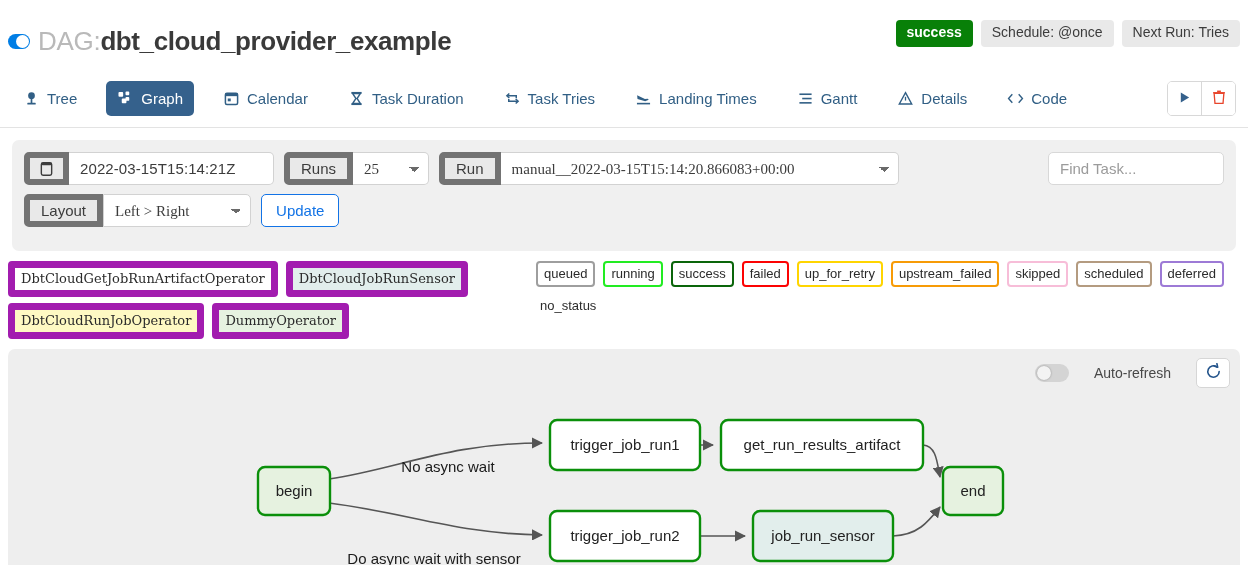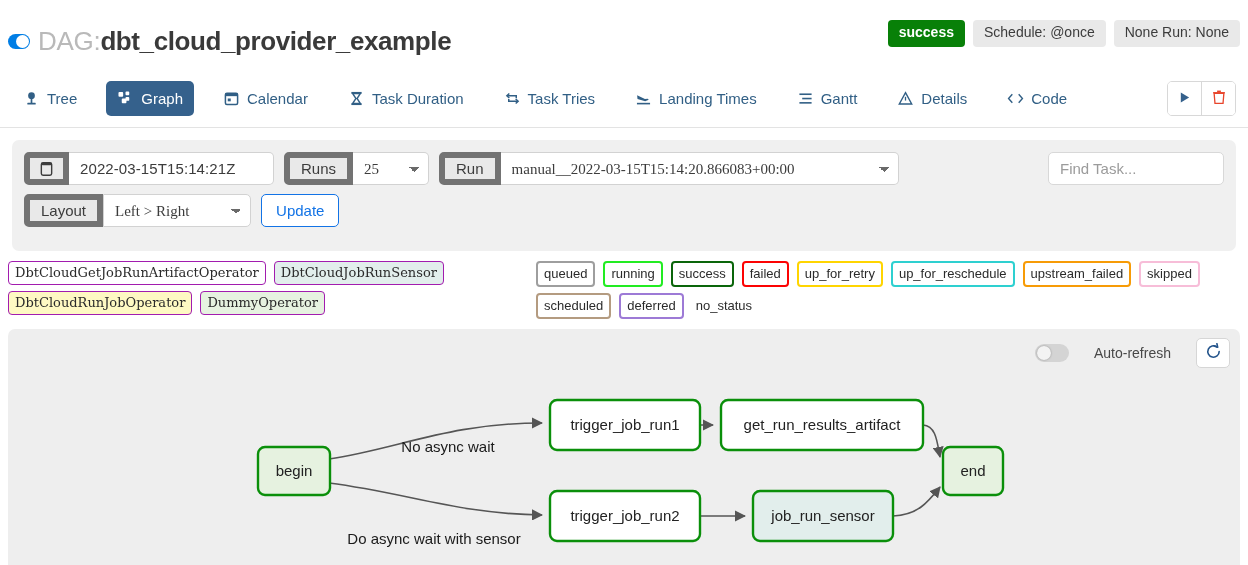--- a/index.html
+++ b/index.html
@@ -140,21 +140,21 @@
     display: flex; flex-wrap: wrap; gap: 6px 8px;
     position: relative; min-height: 44px;
   }
   .legend-group { display: flex; flex-wrap: wrap; gap: 6px 8px; align-content: flex-start; }
   .legend-ops { width: 520px; }
   .legend-status { width: 700px; }
   .chip {
     font-family: "DejaVu Serif", serif;
     font-size: 13px; line-height: 1;
     padding: 4px 6px 5px;
-    border: 1px solid #a21caf; border-radius: 4px;
+    border: 7px solid #a21caf; border-radius: 4px;
     background: #ffffff; color: #2b2b2b; white-space: nowrap;
   }
   .chip-status {
     font-family: "Liberation Sans", sans-serif;
     border-width: 2px;
   }
 
   
   .graph-panel {
     margin: 10px 8px 0;
@@ -202,21 +202,21 @@
 
 <div class="header">
   <div class="dag-title-row">
     <div class="toggle-pill"></div>
     <span class="dag-label">DAG:</span>
     <span class="dag-name">dbt_cloud_provider_example</span>
   </div>
   <div class="header-badges">
     <span class="badge badge-success">success</span>
     <span class="badge badge-grey">Schedule: @once</span>
-    <span class="badge badge-grey">None Run: None</span>
+    <span class="badge badge-grey">Next Run: Tries</span>
   </div>
 </div>
 
 <div class="navbar">
   <div class="tabs">
 
     <div class="tab">
       <span class="ico">
         <svg width="15" height="15" viewBox="0 0 16 16">
             <circle cx="8" cy="5" r="3.6" fill="#315f85"></circle>
@@ -387,21 +387,20 @@
     <span class="chip" style="background:#fef9c3">DbtCloudRunJobOperator</span>
     <span class="chip" style="background:#e6f2e0;flex:0 0 auto">DummyOperator</span>
   </div>
 
   <div class="legend-group legend-status">
     <span class="chip chip-status" style="border-color:#9e9e9e">queued</span>
     <span class="chip chip-status" style="border-color:#22ec22">running</span>
     <span class="chip chip-status" style="border-color:#0a650a">success</span>
     <span class="chip chip-status" style="border-color:#fc0303">failed</span>
     <span class="chip chip-status" style="border-color:#ffd500">up_for_retry</span>
-    <span class="chip chip-status" style="border-color:#2ed0d0">up_for_reschedule</span>
     <span class="chip chip-status" style="border-color:#f79b06">upstream_failed</span>
     <span class="chip chip-status" style="border-color:#f7bdd8">skipped</span>
     <span class="chip chip-status" style="border-color:#b49b80">scheduled</span>
     <span class="chip chip-status" style="border-color:#9d7ad6;flex:0 0 auto">deferred</span>
     <span class="chip chip-status" style="border-color:transparent;background:transparent;padding-left:2px">no_status</span>
   </div>
 
 </div>
 
 <div class="graph-panel">

